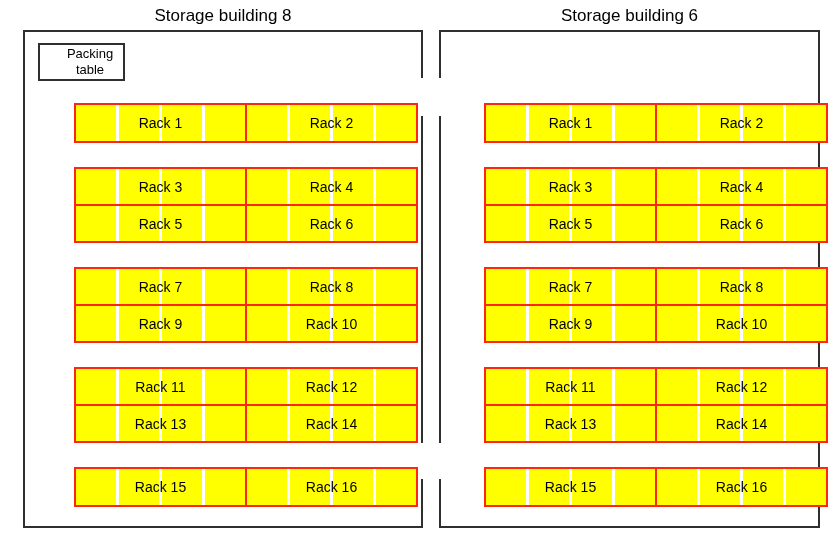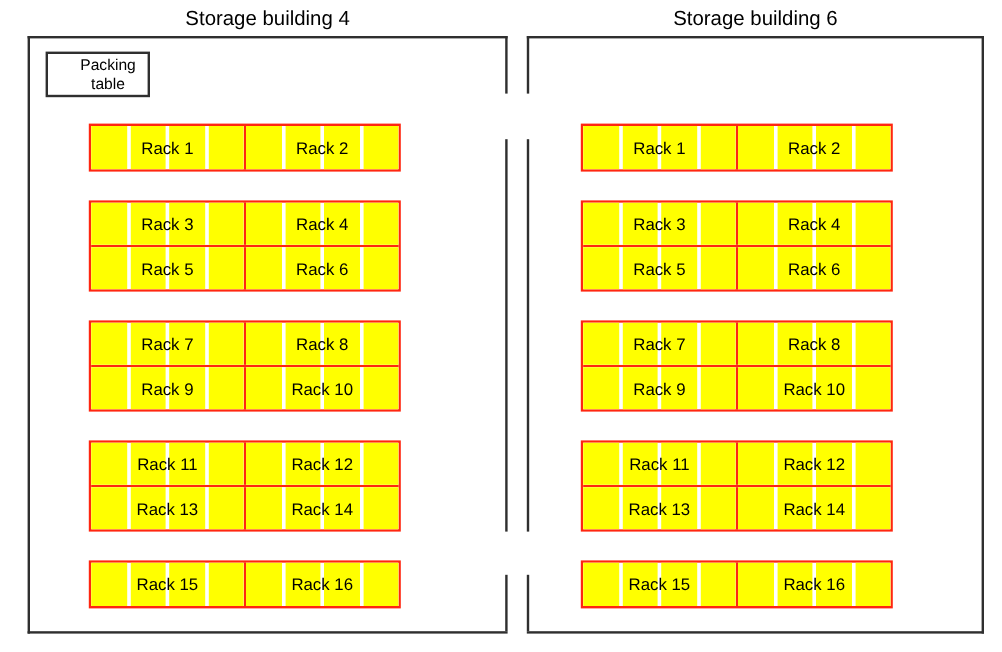--- a/index.html
+++ b/index.html
@@ -66,21 +66,21 @@
     align-items: center;
     justify-content: center;
     font-size: 13px;
     line-height: 16px;
     text-align: center;
     padding-left: 17px;
   }
 
   .rack-block {
     position: absolute;
-    width: 260px;
+    width: 344px;
     box-sizing: border-box;
     border: 2px solid #ff2610;
     background: #ffffff;
   }
   .building-1 .rack-block { left: 49px; }
   .building-2 .rack-block { left: 45px; }
 
   .rack-row { display: flex; }
   .row-hdiv { height: 2px; background: #ff2610; }
   .rack-vdiv { width: 2px; background: #ff2610; flex: 0 0 2px; }
@@ -103,21 +103,21 @@
     color: #000;
     white-space: nowrap;
     pointer-events: none;
   }
 </style>
 </head>
 <body>
 
 <div class="canvas">
 
-  <div class="bldg-title title-1">Storage building 4</div>
+  <div class="bldg-title title-1">Storage building 8</div>
 
   <div class="bldg-title title-2">Storage building 6</div>
 
   <div class="building building-1">
     <div class="wall-seg ws-a"></div>
     <div class="wall-seg ws-b"></div>
     <div class="wall-seg ws-c"></div>
 
     <div class="packing-table">
       <span>Packing</span>

